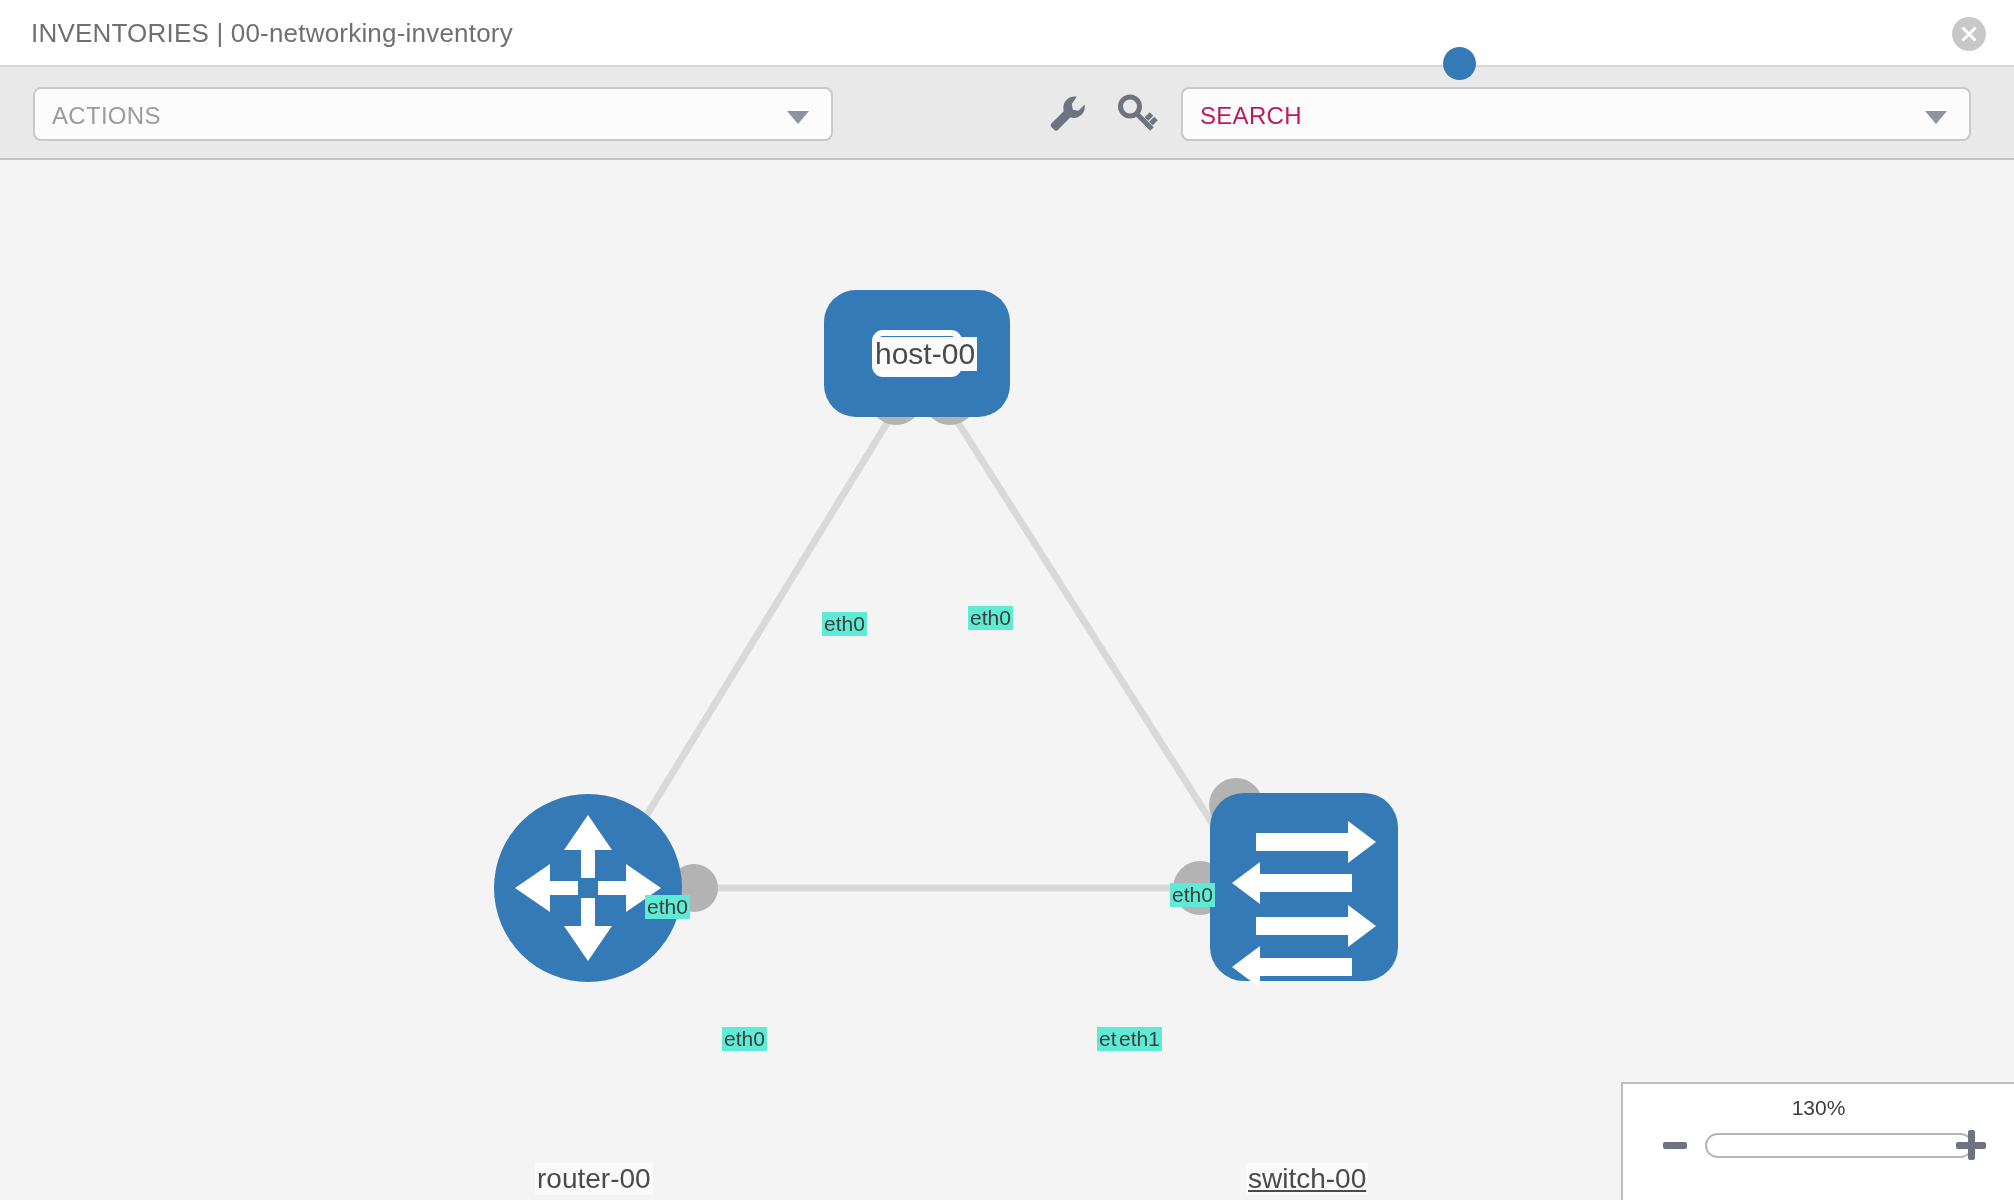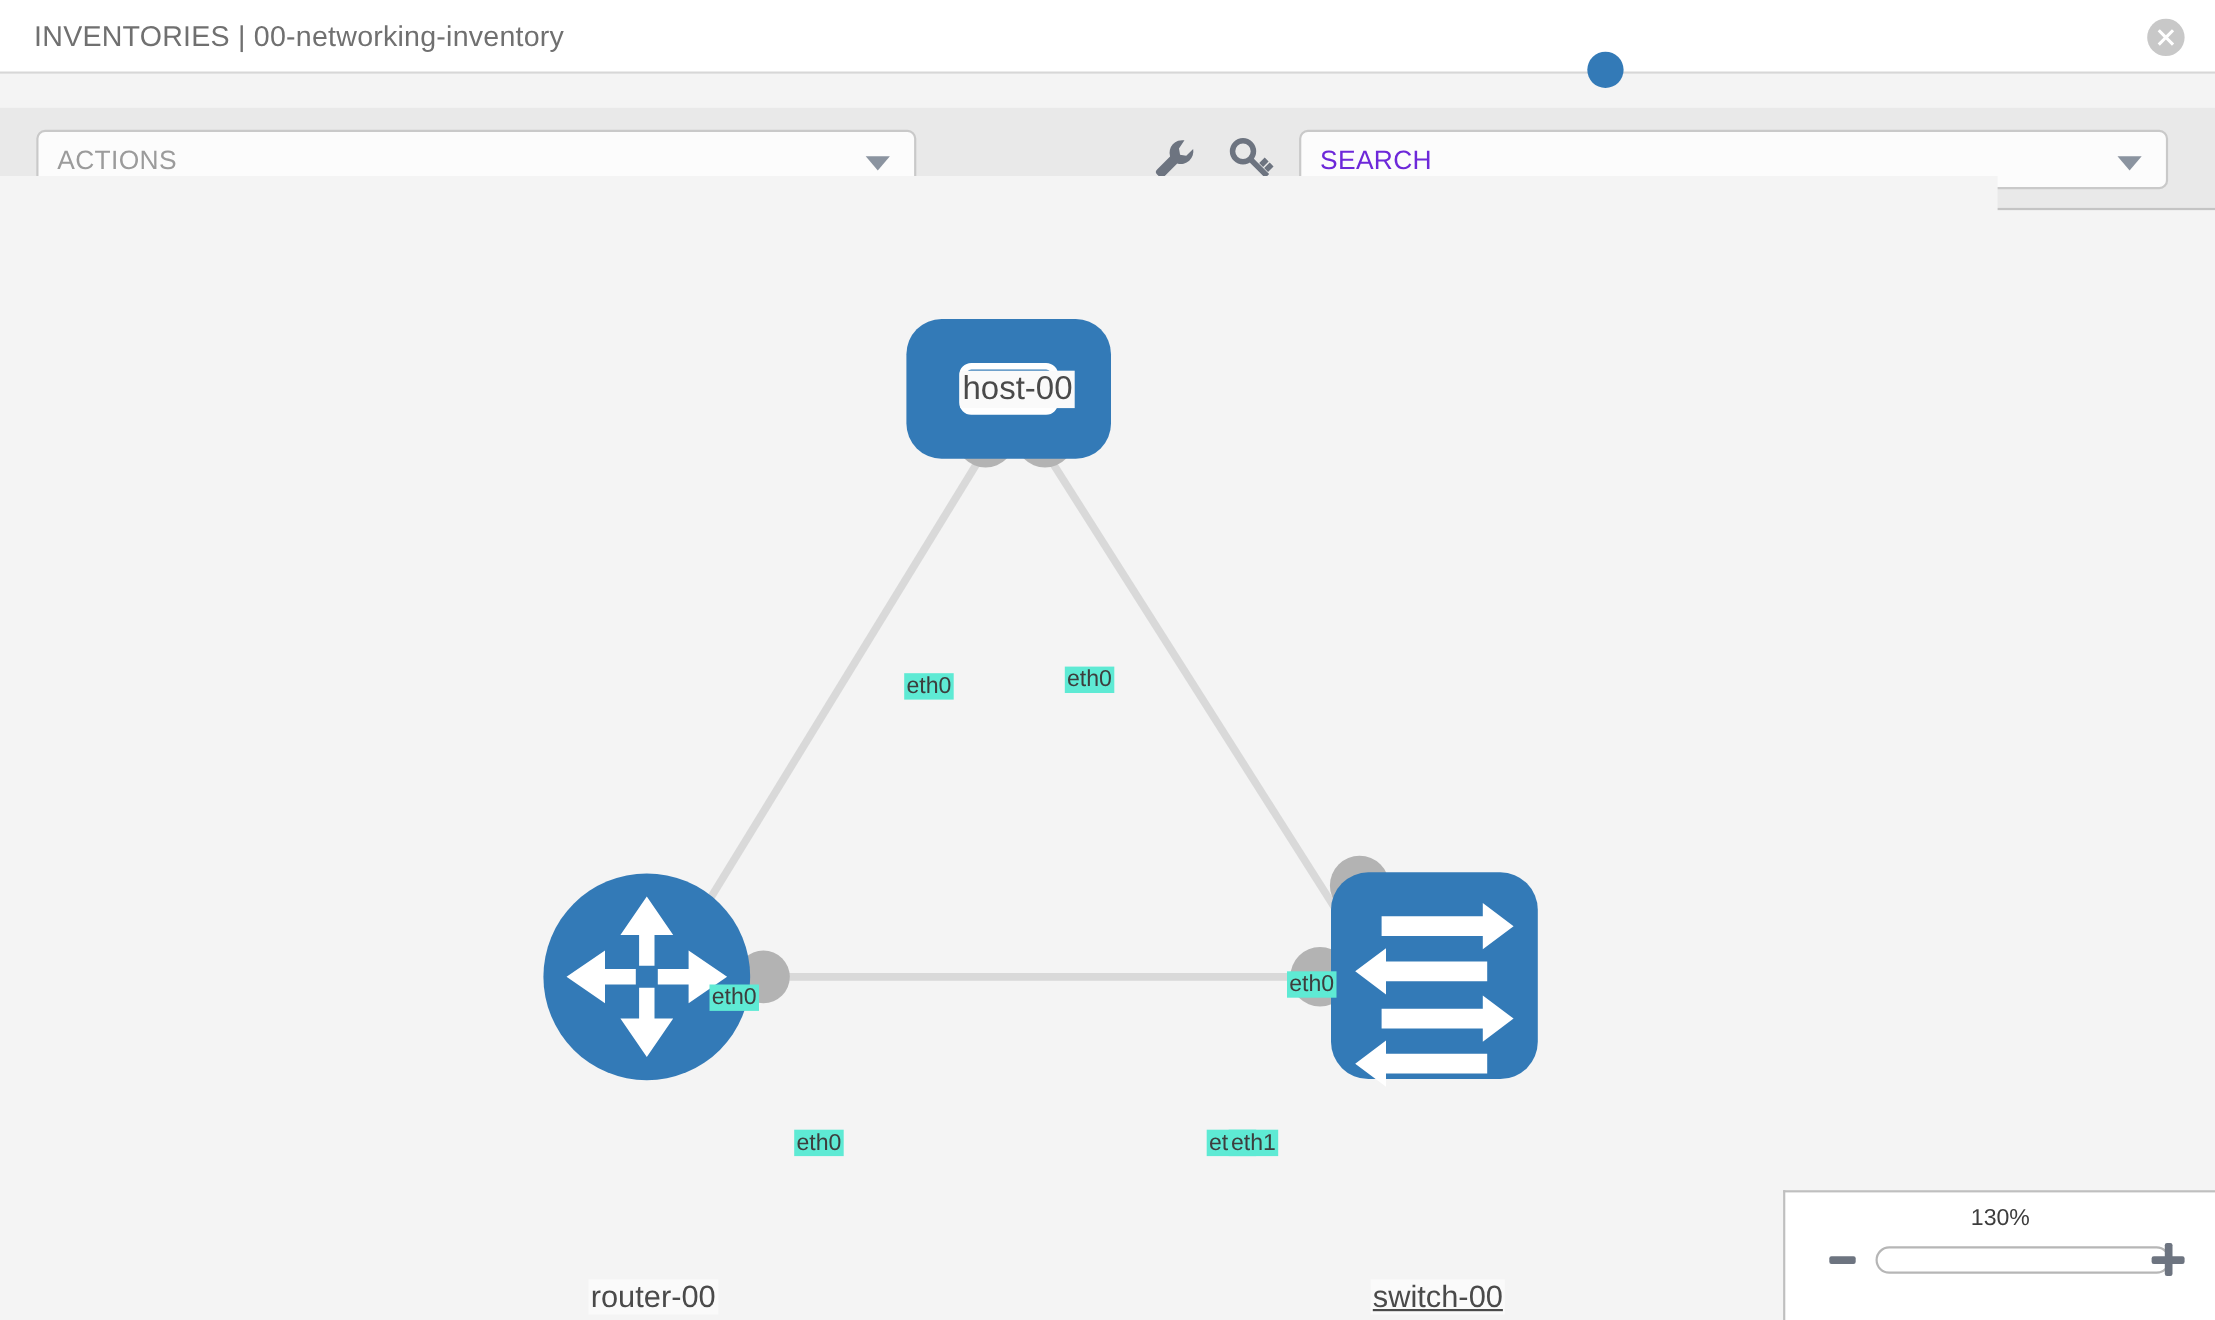--- a/index.html
+++ b/index.html
@@ -53,21 +53,20 @@
 
   
   .toolbar {
     position: absolute;
     left: 0; top: 67px;
     width: 2014px;
     height: 93px;
     background: #e9e9e9;
     border-bottom: 2px solid #c4c4c4;
     box-sizing: border-box;
-    margin-top: 31px;
   }
 
   .actions-select {
     position: absolute;
     left: 33px;
     top: 20px;
     width: 800px;
     height: 54px;
     background: #fcfcfc;
     border: 2px solid #c9c9c9;
@@ -113,21 +112,21 @@
     border: 2px solid #c9c9c9;
     border-radius: 8px;
     box-sizing: border-box;
     cursor: text;
   }
   .search-box .sel-label {
     position: absolute;
     left: 17px;
     top: 13px;
     font-size: 24px;
-    color: #6d28d9;
+    color: #be185d;
     letter-spacing: 0.3px;
   }
 
   
   .canvas {
     position: absolute;
     left: 0; top: 160px;
     width: 1816px;
     height: 1040px;
     background: #f4f4f4;

